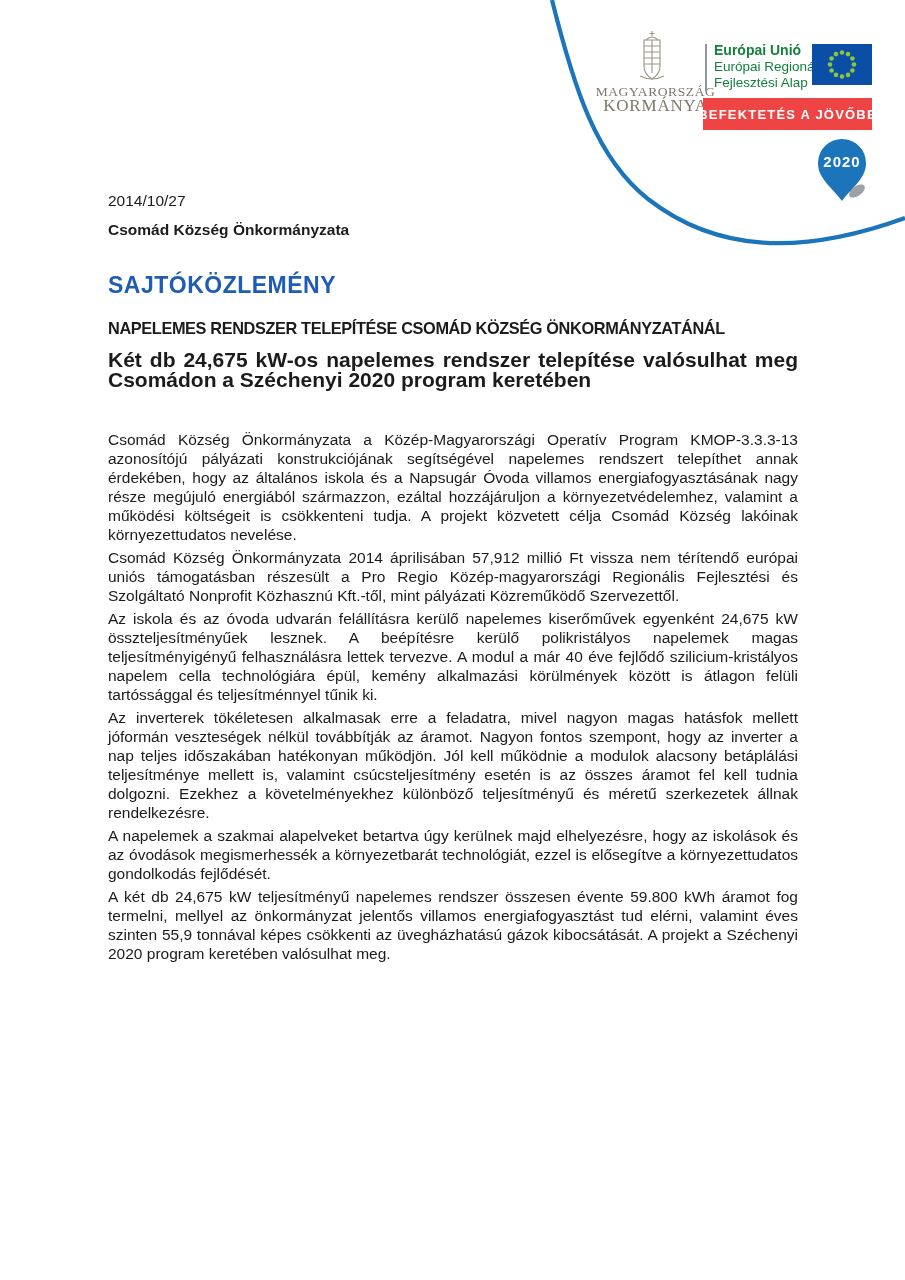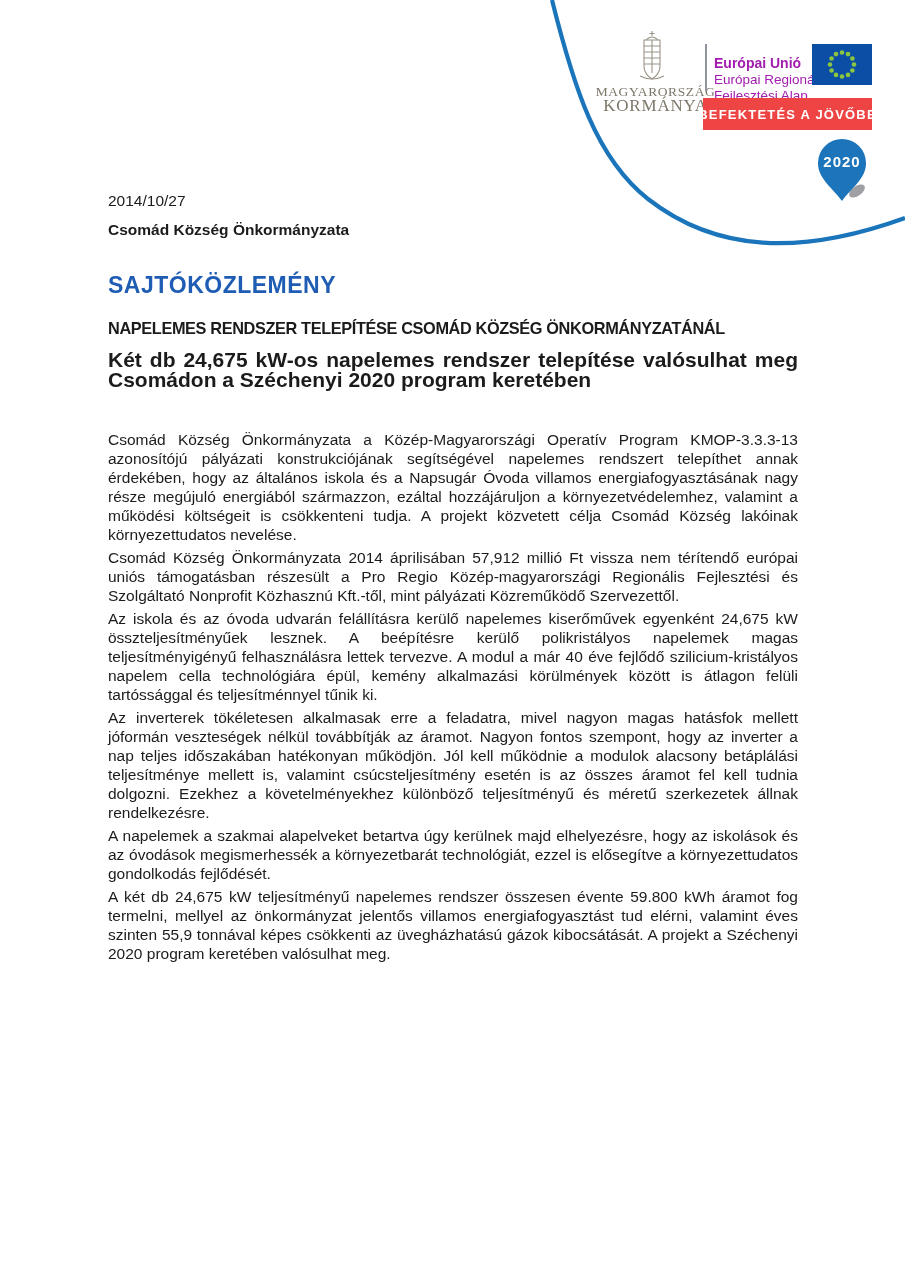--- a/index.html
+++ b/index.html
@@ -19,21 +19,21 @@
   .gov-text{
     position:absolute;left:568px;top:85px;width:175px;
     text-align:center;
     font-family:"Liberation Serif", serif;
     color:#7d7769;
   }
   .gov-text .l1{display:block;font-size:13.5px;letter-spacing:.6px;line-height:14px;}
   .gov-text .l2{display:block;font-size:17px;letter-spacing:.8px;line-height:13px;}
   
   .eu-divider{position:absolute;left:705px;top:44px;width:2px;height:47px;background:#8e959e;}
-  .eu-text{position:absolute;left:714px;top:55px;font-size:13.5px;line-height:16.5px;color:#a21caf;}
+  .eu-text{position:absolute;left:714px;top:42px;font-size:13.5px;line-height:16.5px;color:#15803d;}
   .eu-text .b{font-weight:bold;font-size:14px;}
   .eu-flag{position:absolute;left:812px;top:44px;width:60px;height:41px;background:#0b4ea6;}
   .banner{
     position:absolute;left:703px;top:98px;width:169px;height:32px;
     background:#ef4444;color:#ffffff;font-weight:bold;font-size:13px;
     letter-spacing:1.2px;display:flex;align-items:center;justify-content:center;
     white-space:nowrap;
   }
   
   .sz-text{

